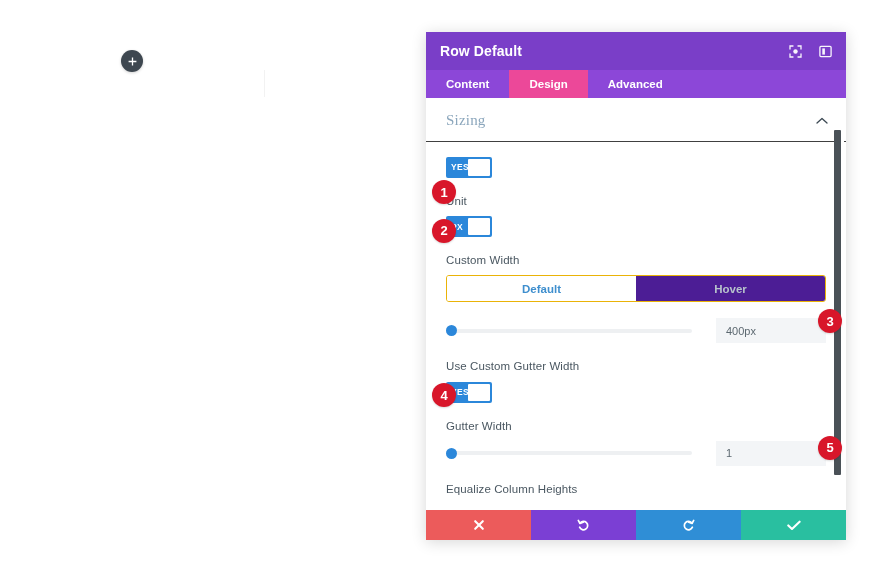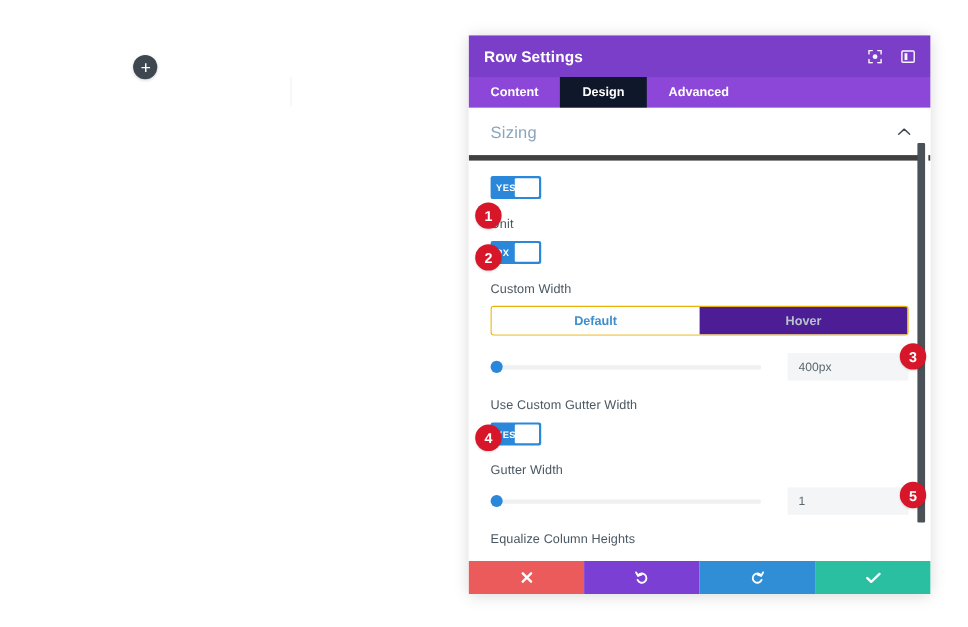--- a/index.html
+++ b/index.html
@@ -94,40 +94,41 @@
   }
   .tab {
     padding: 0 20px;
     display: flex;
     align-items: center;
     color: #ffffff;
     font-size: 11.5px;
     font-weight: bold;
     cursor: pointer;
   }
-  .tab.active { background: #0f172a; }
+  .tab.active { background: #ec4899; }
 
   
   .modal-body {
     flex: 1 1 auto;
     position: relative;
     overflow: hidden;
     background: #ffffff;
   }
   .scroll-area {
     position: absolute;
     inset: 0;
     padding: 0;
   }
 
   .section-head {
     display: flex;
     align-items: center;
     padding: 14px 18px 12px 20px;
-    border-bottom: 5px solid #404040;
+    border-bottom: 1px solid #404040;
+    font-family: Liberation Serif, serif;
   }
   .section-title {
     color: #8ba6bc;
     font-size: 15px;
     flex: 1;
     letter-spacing: .2px;
   }
   .chev {
     color: #3d4a54;
     font-size: 11px;
@@ -295,21 +296,21 @@
       <svg width="9" height="9" viewBox="0 0 9 9" aria-hidden="true">
         <path d="M4.5 0.6 V8.4 M0.6 4.5 H8.4" stroke="#ffffff" stroke-width="1.3" stroke-linecap="butt"></path>
       </svg>
     </span>
   </div>
 </div>
 
 <div class="modal">
 
   <div class="modal-header">
-    <div class="modal-title">Row Settings</div>
+    <div class="modal-title">Row Default</div>
     <div class="hdr-icons">
       <span class="hdr-icon">
         <svg width="13" height="13" viewBox="0 0 13 13" aria-hidden="true">
           <path d="M1 4 V1 H4 M9 1 H12 V4 M12 9 V12 H9 M4 12 H1 V9" fill="none" stroke="#ffffff" stroke-width="1.3" stroke-linecap="round"></path>
           <circle cx="6.5" cy="6.5" r="2.2" fill="#ffffff"></circle>
         </svg>
       </span>
       <span class="hdr-icon">
         <svg width="13" height="13" viewBox="0 0 13 13" aria-hidden="true">
           <rect x="0.9" y="1.4" width="11.2" height="10.2" rx="1" fill="none" stroke="#ffffff" stroke-width="1.3"></rect>

